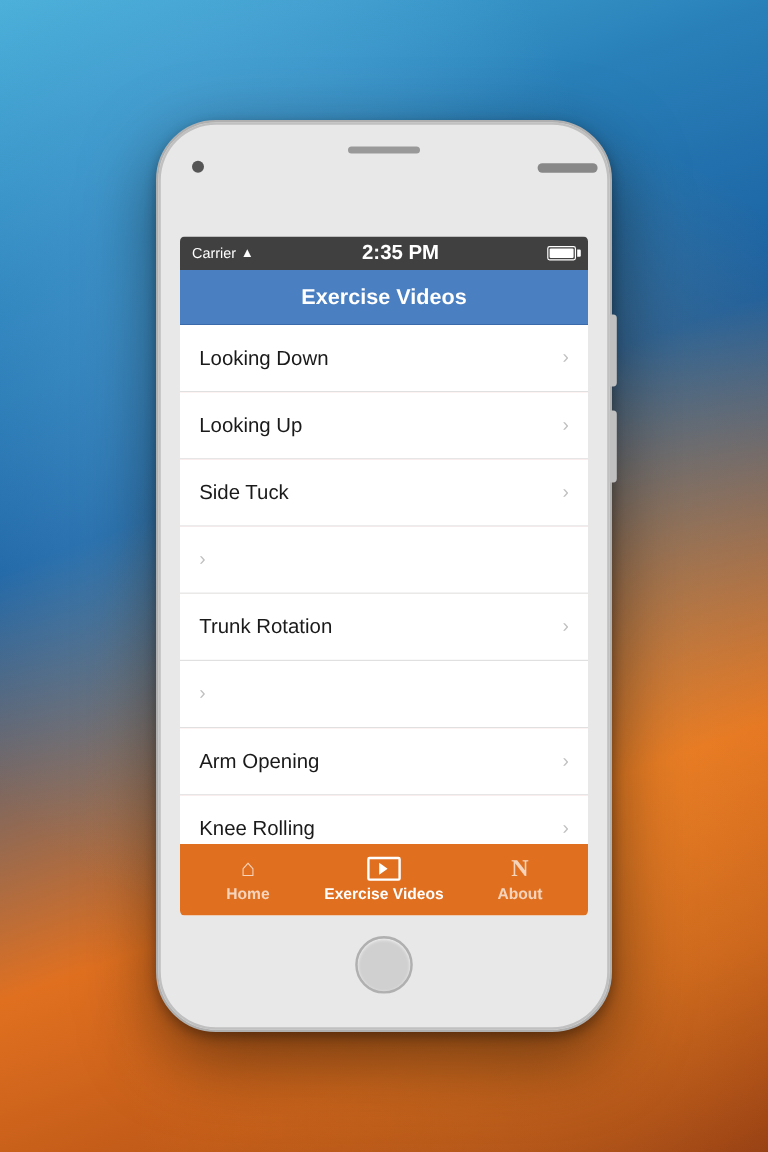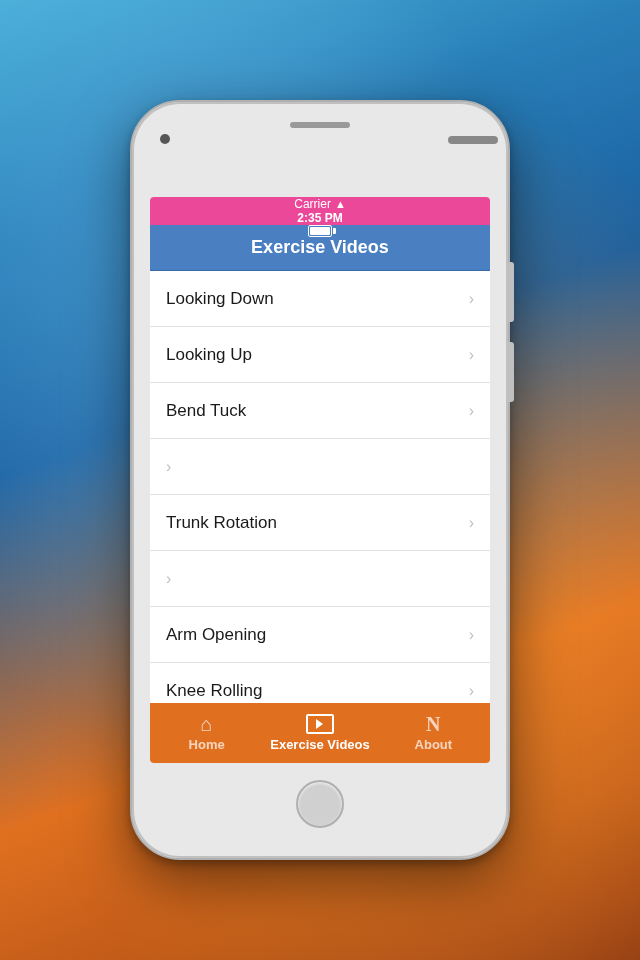--- a/index.html
+++ b/index.html
@@ -113,46 +113,45 @@
       width: 48px;
       height: 48px;
       background: #d0d0d0;
       border-radius: 50%;
       border: 2px solid #b0b0b0;
       box-shadow: inset 0 1px 3px rgba(255,255,255,0.8);
     }
 
     
     .status-bar {
-      background: #ec4899;
+      background: #404040;
       height: 28px;
       display: flex;
       align-items: center;
       justify-content: space-between;
       padding: 0 10px;
       flex-shrink: 0;
-      flex-direction: column;
     }
 
     .status-carrier {
       font-size: 12px;
       color: white;
       font-weight: 500;
       display: flex;
       align-items: center;
       gap: 4px;
     }
 
     .wifi-icon {
       display: inline-block;
       font-size: 11px;
     }
 
     .status-time {
-      font-size: 12px;
+      font-size: 17px;
       color: white;
       font-weight: 600;
     }
 
     .status-battery {
       display: flex;
       align-items: center;
       gap: 2px;
     }
 
@@ -327,21 +326,21 @@
 
     <div class="list-item">
           <span class="list-item-label">Looking Down</span>
           <span class="chevron">›</span>
         </div>
         <div class="list-item">
           <span class="list-item-label">Looking Up</span>
           <span class="chevron">›</span>
         </div>
         <div class="list-item">
-          <span class="list-item-label">Bend Tuck</span>
+          <span class="list-item-label">Side Tuck</span>
           <span class="chevron">›</span>
         </div>
         <div class="list-item">
           <span class="chevron">›</span>
         </div>
         <div class="list-item">
           <span class="list-item-label">Trunk Rotation</span>
           <span class="chevron">›</span>
         </div>
         <div class="list-item">

